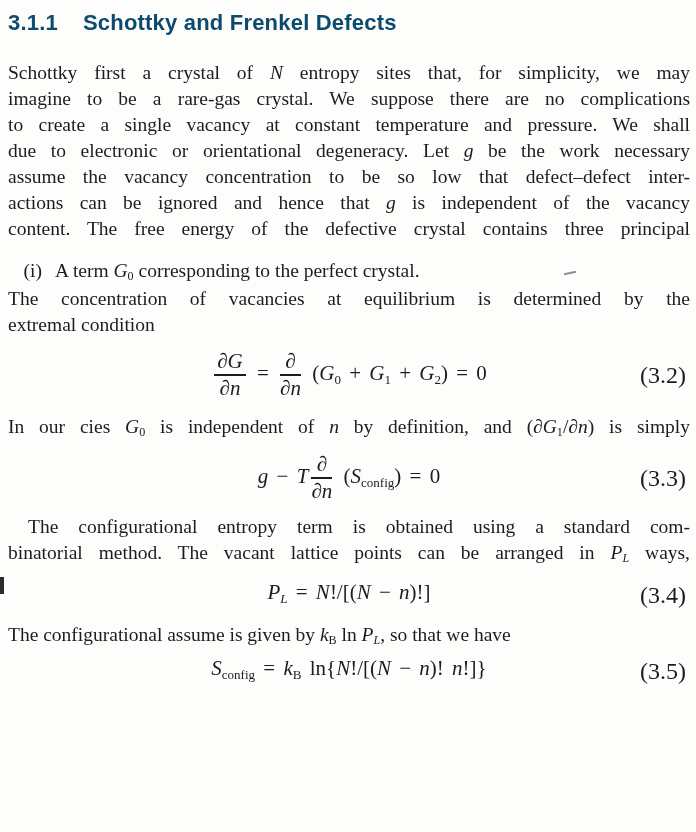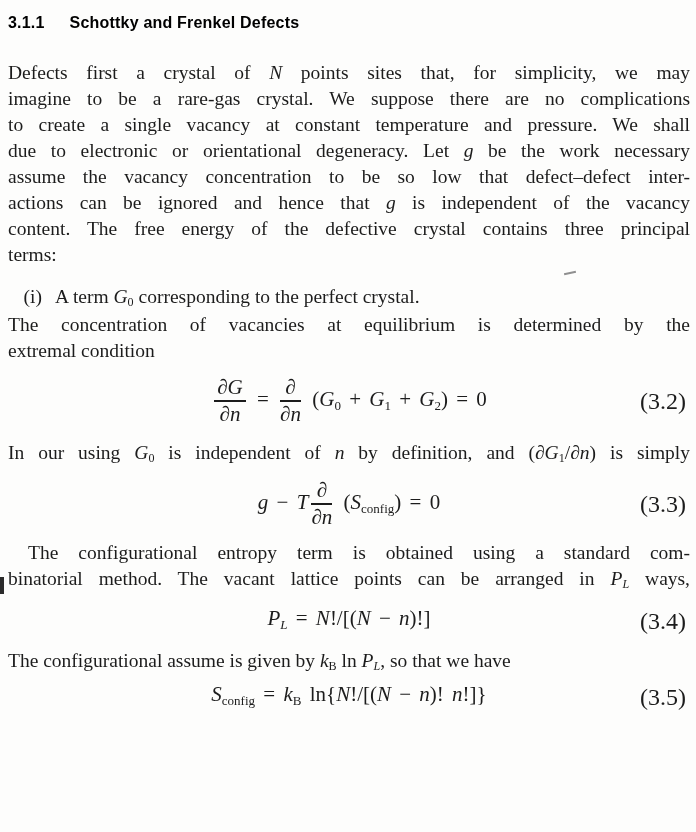--- a/index.html
+++ b/index.html
@@ -10,21 +10,21 @@
     padding:8px 6px 0 8px;
     background:#fdfdfc;
     color:#1c1c1c;
     font-family:"Liberation Serif","DejaVu Serif",serif;
     font-size:19.5px;
     overflow:hidden;
   }
   .heading{
     display:flex;gap:25px;align-items:baseline;
     font-family:"Liberation Sans","DejaVu Sans",sans-serif;
-    font-weight:bold;font-size:16px;color:#000000;
+    font-weight:bold;font-size:22px;color:#0c4a6e;
     padding-top:2px;height:26px;line-height:26px;
     letter-spacing:0.2px;
   }
   .para{margin:0;}
   .tline{height:26px;line-height:26px;white-space:nowrap;overflow:visible;}
   .tline.just{white-space:normal;text-align:justify;text-align-last:justify;overflow:hidden;}
   .tline.ind{text-indent:20px;}
   .p1{margin-top:24px;}
   .list{margin-top:16px;}
   .lrow{display:flex;}
@@ -69,28 +69,27 @@
 <body>
 
 <div class="page">
 
   <div class="heading">
     <span>3.1.1</span>
     <span>Schottky and Frenkel Defects</span>
   </div>
 
   <div class="para p1">
-      <div class="tline just"><span>Defects first a crystal of </span><span class="k-i">N</span><span> points sites that, for simplicity, we may</span></div>
+      <div class="tline just"><span>Schottky first a crystal of </span><span class="k-i">N</span><span> entropy sites that, for simplicity, we may</span></div>
       <div class="tline just"><span>imagine to be a rare-gas crystal. We suppose there are no complications</span></div>
       <div class="tline just"><span>to create a single vacancy at constant temperature and pressure. We shall</span></div>
       <div class="tline just"><span>due to electronic or orientational degeneracy. Let </span><span class="k-i">g</span><span> be the work necessary</span></div>
       <div class="tline just"><span>assume the vacancy concentration to be so low that defect–defect inter-</span></div>
       <div class="tline just"><span>actions can be ignored and hence that </span><span class="k-i">g</span><span> is independent of the vacancy</span></div>
       <div class="tline just"><span>content. The free energy of the defective crystal contains three principal</span></div>
-      <div class="tline"><span>terms:</span></div>
     </div>
 
   <div class="list">
     <div class="lrow">
       <span class="llabel">(i)</span>
       <div class="lcontent">
           <div class="tline"><span>A term </span><span class="k-i">G</span><span class="k-sub">0</span><span> corresponding to the perfect crystal.</span></div>
         </div>
     </div>
   </div>
@@ -99,21 +98,21 @@
       <div class="tline just"><span>The concentration of vacancies at equilibrium is determined by the</span></div>
       <div class="tline"><span>extremal condition</span></div>
     </div>
 
   <div class="eqrow eq32">
     <div class="eq"><span class="frac"><span class="num"><span>∂</span><span class="k-i">G</span></span><span class="den"><span>∂</span><span class="k-i">n</span></span></span><span> = </span><span class="frac"><span class="num"><span>∂</span></span><span class="den"><span>∂</span><span class="k-i">n</span></span></span><span> (</span><span class="k-i">G</span><span class="k-sub">0</span><span> + </span><span class="k-i">G</span><span class="k-sub">1</span><span> + </span><span class="k-i">G</span><span class="k-sub">2</span><span>) = 0</span></div>
     <span class="eqlabel">(3.2)</span>
   </div>
 
   <div class="para p3">
-      <div class="tline just"><span>In our using </span><span class="k-i">G</span><span class="k-sub">0</span><span> is independent of </span><span class="k-i">n</span><span> by definition, and (∂</span><span class="k-i">G</span><span class="k-sub">1</span><span>/∂</span><span class="k-i">n</span><span>) is simply</span></div>
+      <div class="tline just"><span>In our cies </span><span class="k-i">G</span><span class="k-sub">0</span><span> is independent of </span><span class="k-i">n</span><span> by definition, and (∂</span><span class="k-i">G</span><span class="k-sub">1</span><span>/∂</span><span class="k-i">n</span><span>) is simply</span></div>
     </div>
 
   <div class="eqrow eq33">
     <div class="eq"><span class="k-i">g</span><span> − </span><span class="k-i">T</span><span class="frac"><span class="num"><span>∂</span></span><span class="den"><span>∂</span><span class="k-i">n</span></span></span><span> (</span><span class="k-i">S</span><span class="k-sub">config</span><span>) = 0</span></div>
     <span class="eqlabel">(3.3)</span>
   </div>
 
   <div class="para p4">
       <div class="tline just ind"><span>The configurational entropy term is obtained using a standard com-</span></div>
       <div class="tline just"><span>binatorial method. The vacant lattice points can be arranged in </span><span class="k-i">P</span><span class="k-isub">L</span><span> ways,</span></div>

